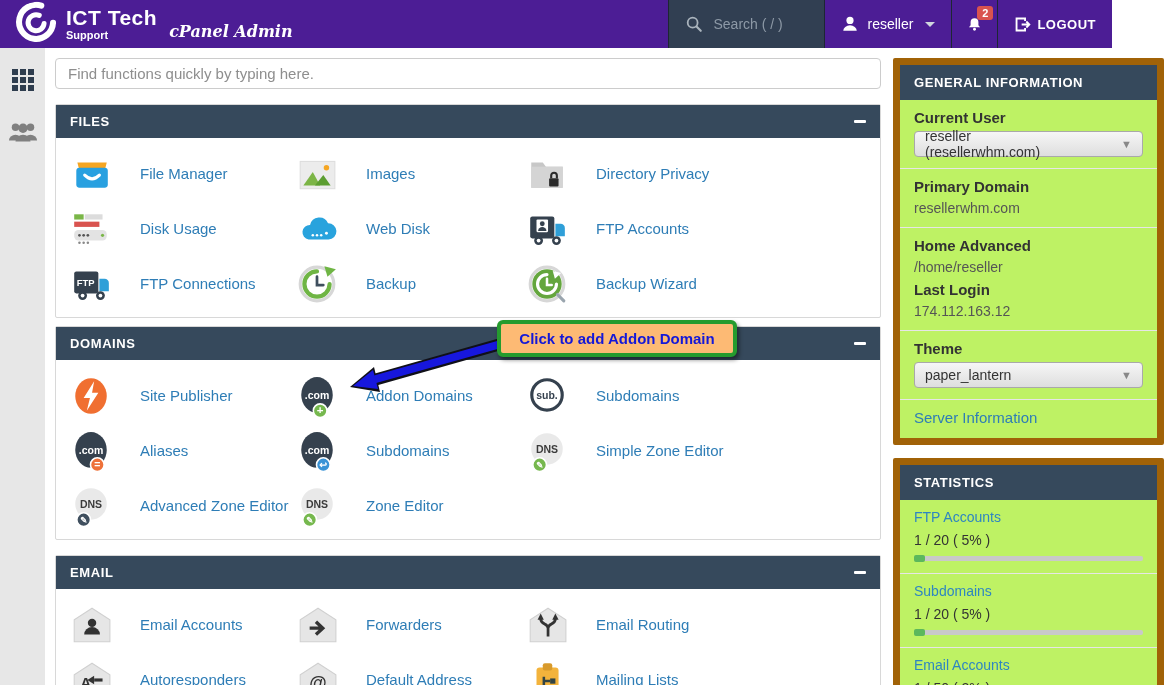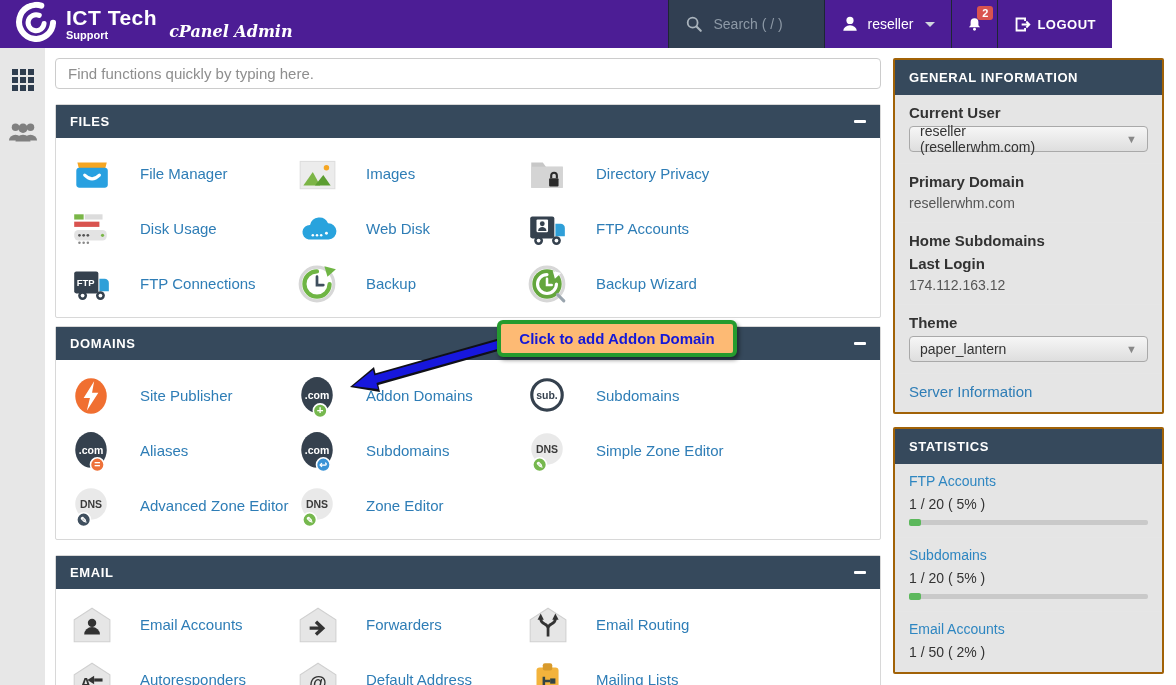--- a/index.html
+++ b/index.html
@@ -58,21 +58,21 @@
 
   
   #callout-box { position:absolute; left:497px; top:320px; width:240px; height:37px; z-index:60;
     background:#fdba74; border:4px solid #259b2e; border-radius:6px; box-shadow:2px 3px 4px rgba(0,0,0,.45);
     display:flex; align-items:center; justify-content:center; }
   #callout-text { color:#1418d8; font-size:15px; font-weight:bold; }
   #callout-arrow { position:absolute; left:340px; top:334px; width:180px; height:64px; z-index:59; pointer-events:none; }
 
   
   #right-panel { position:absolute; top:48px; left:893px; width:271px; height:637px; }
-  .side-card { border:2px solid #a16207; border-radius:2px; background:#e5e5e5; margin-top:10px; }
+  .side-card { border:7px solid #a16207; border-radius:2px; background:#bef264; margin-top:10px; }
   .side-header { height:35px; background:#36495c; color:#fff; display:flex; align-items:center;
     padding:0 14px; font-size:13px; font-weight:bold; letter-spacing:.6px; }
   .gi-group { padding:9px 14px 11px 14px; border-bottom:1px solid #e6e6e6; }
   .gi-group:last-child { border-bottom:none; }
   .gi-label { font-size:15px; font-weight:bold; color:#333; margin-bottom:5px; margin-top:6px; }
   .gi-label:first-child { margin-top:0; }
   .gi-value { font-size:14px; color:#555; }
   .gi-select { height:26px; border:1px solid #a9a9a9; border-radius:4px; margin-top:2px;
     background:linear-gradient(#f6f6f6,#dedede); display:flex; align-items:center;
     padding:0 10px; font-size:14px; color:#333; cursor:pointer;gap:48px; }
@@ -474,21 +474,22 @@
         <div class="gi-select">
           <span>reseller (resellerwhm.com)</span>
           <span class="caret">▼</span>
         </div>
       </div>
       <div class="gi-group">
         <div class="gi-label">Primary Domain</div>
         <div class="gi-value">resellerwhm.com</div>
       </div>
       <div class="gi-group">
-        <div class="gi-label">Home Subdomains</div>
+        <div class="gi-label">Home Advanced</div>
+        <div class="gi-value">/home/reseller</div>
         <div class="gi-label">Last Login</div>
         <div class="gi-value">174.112.163.12</div>
       </div>
       <div class="gi-group">
         <div class="gi-label">Theme</div>
         <div class="gi-select">
           <span>paper_lantern</span>
           <span class="caret">▼</span>
         </div>
       </div>

